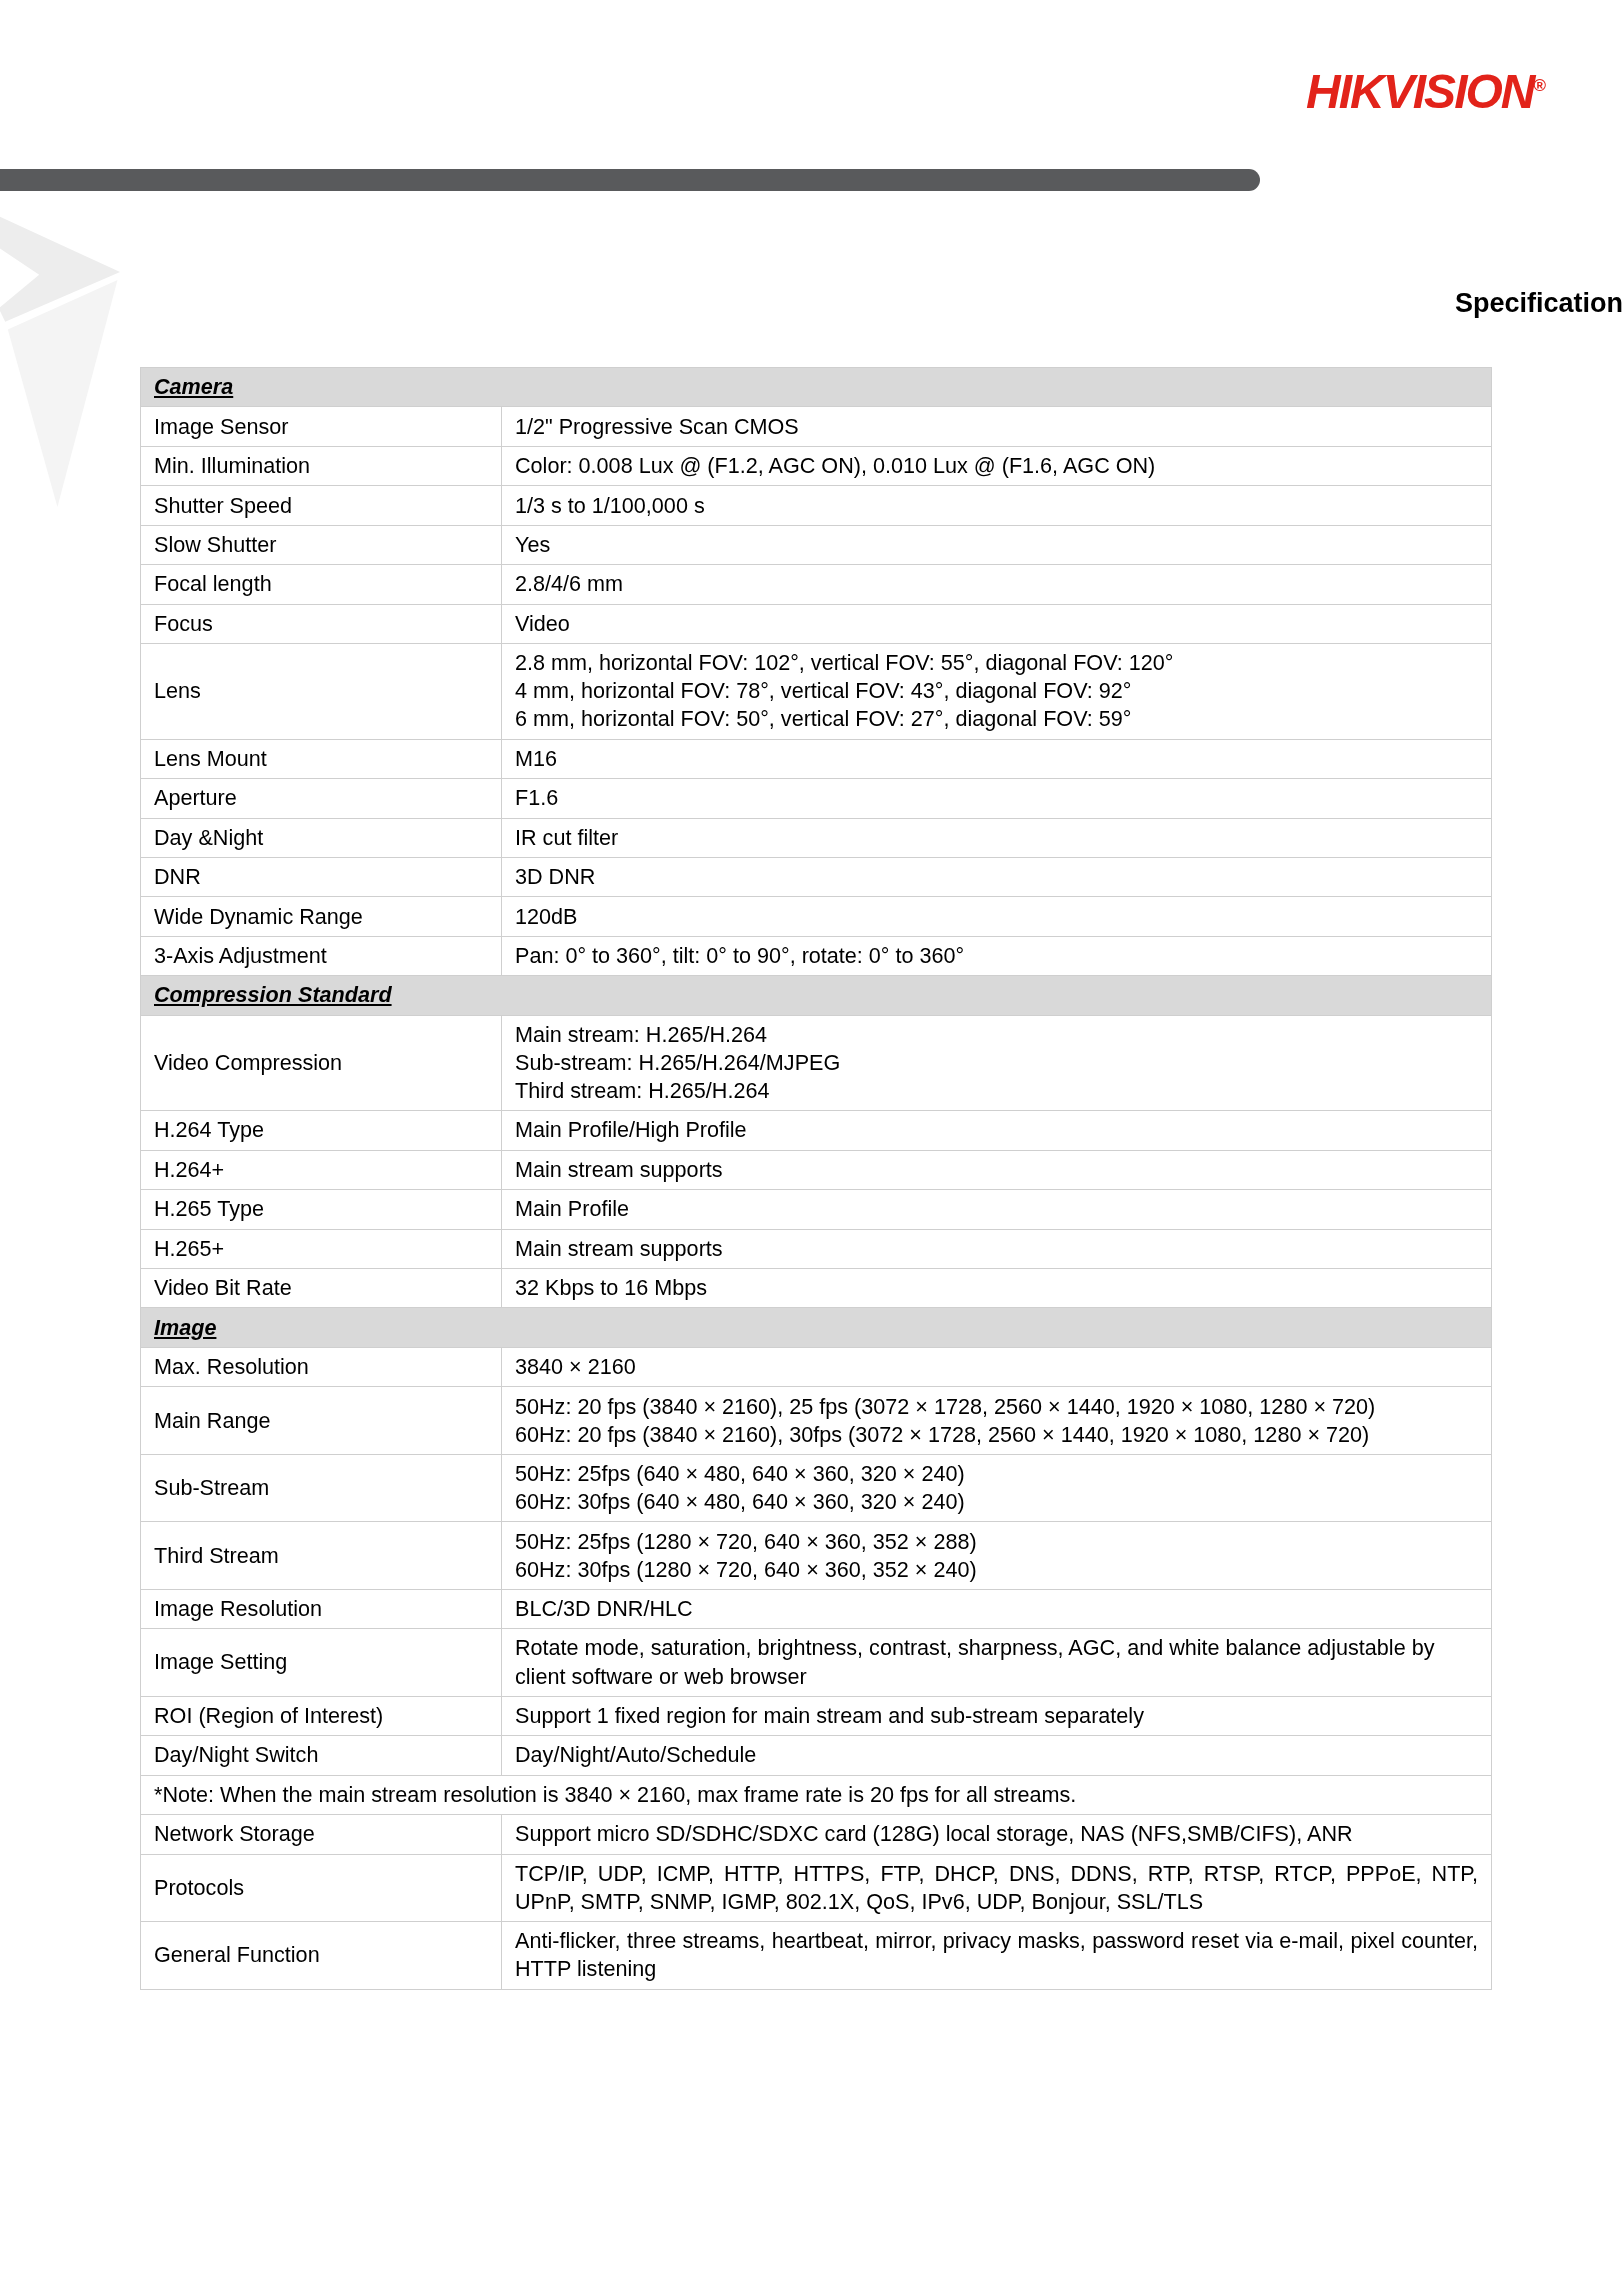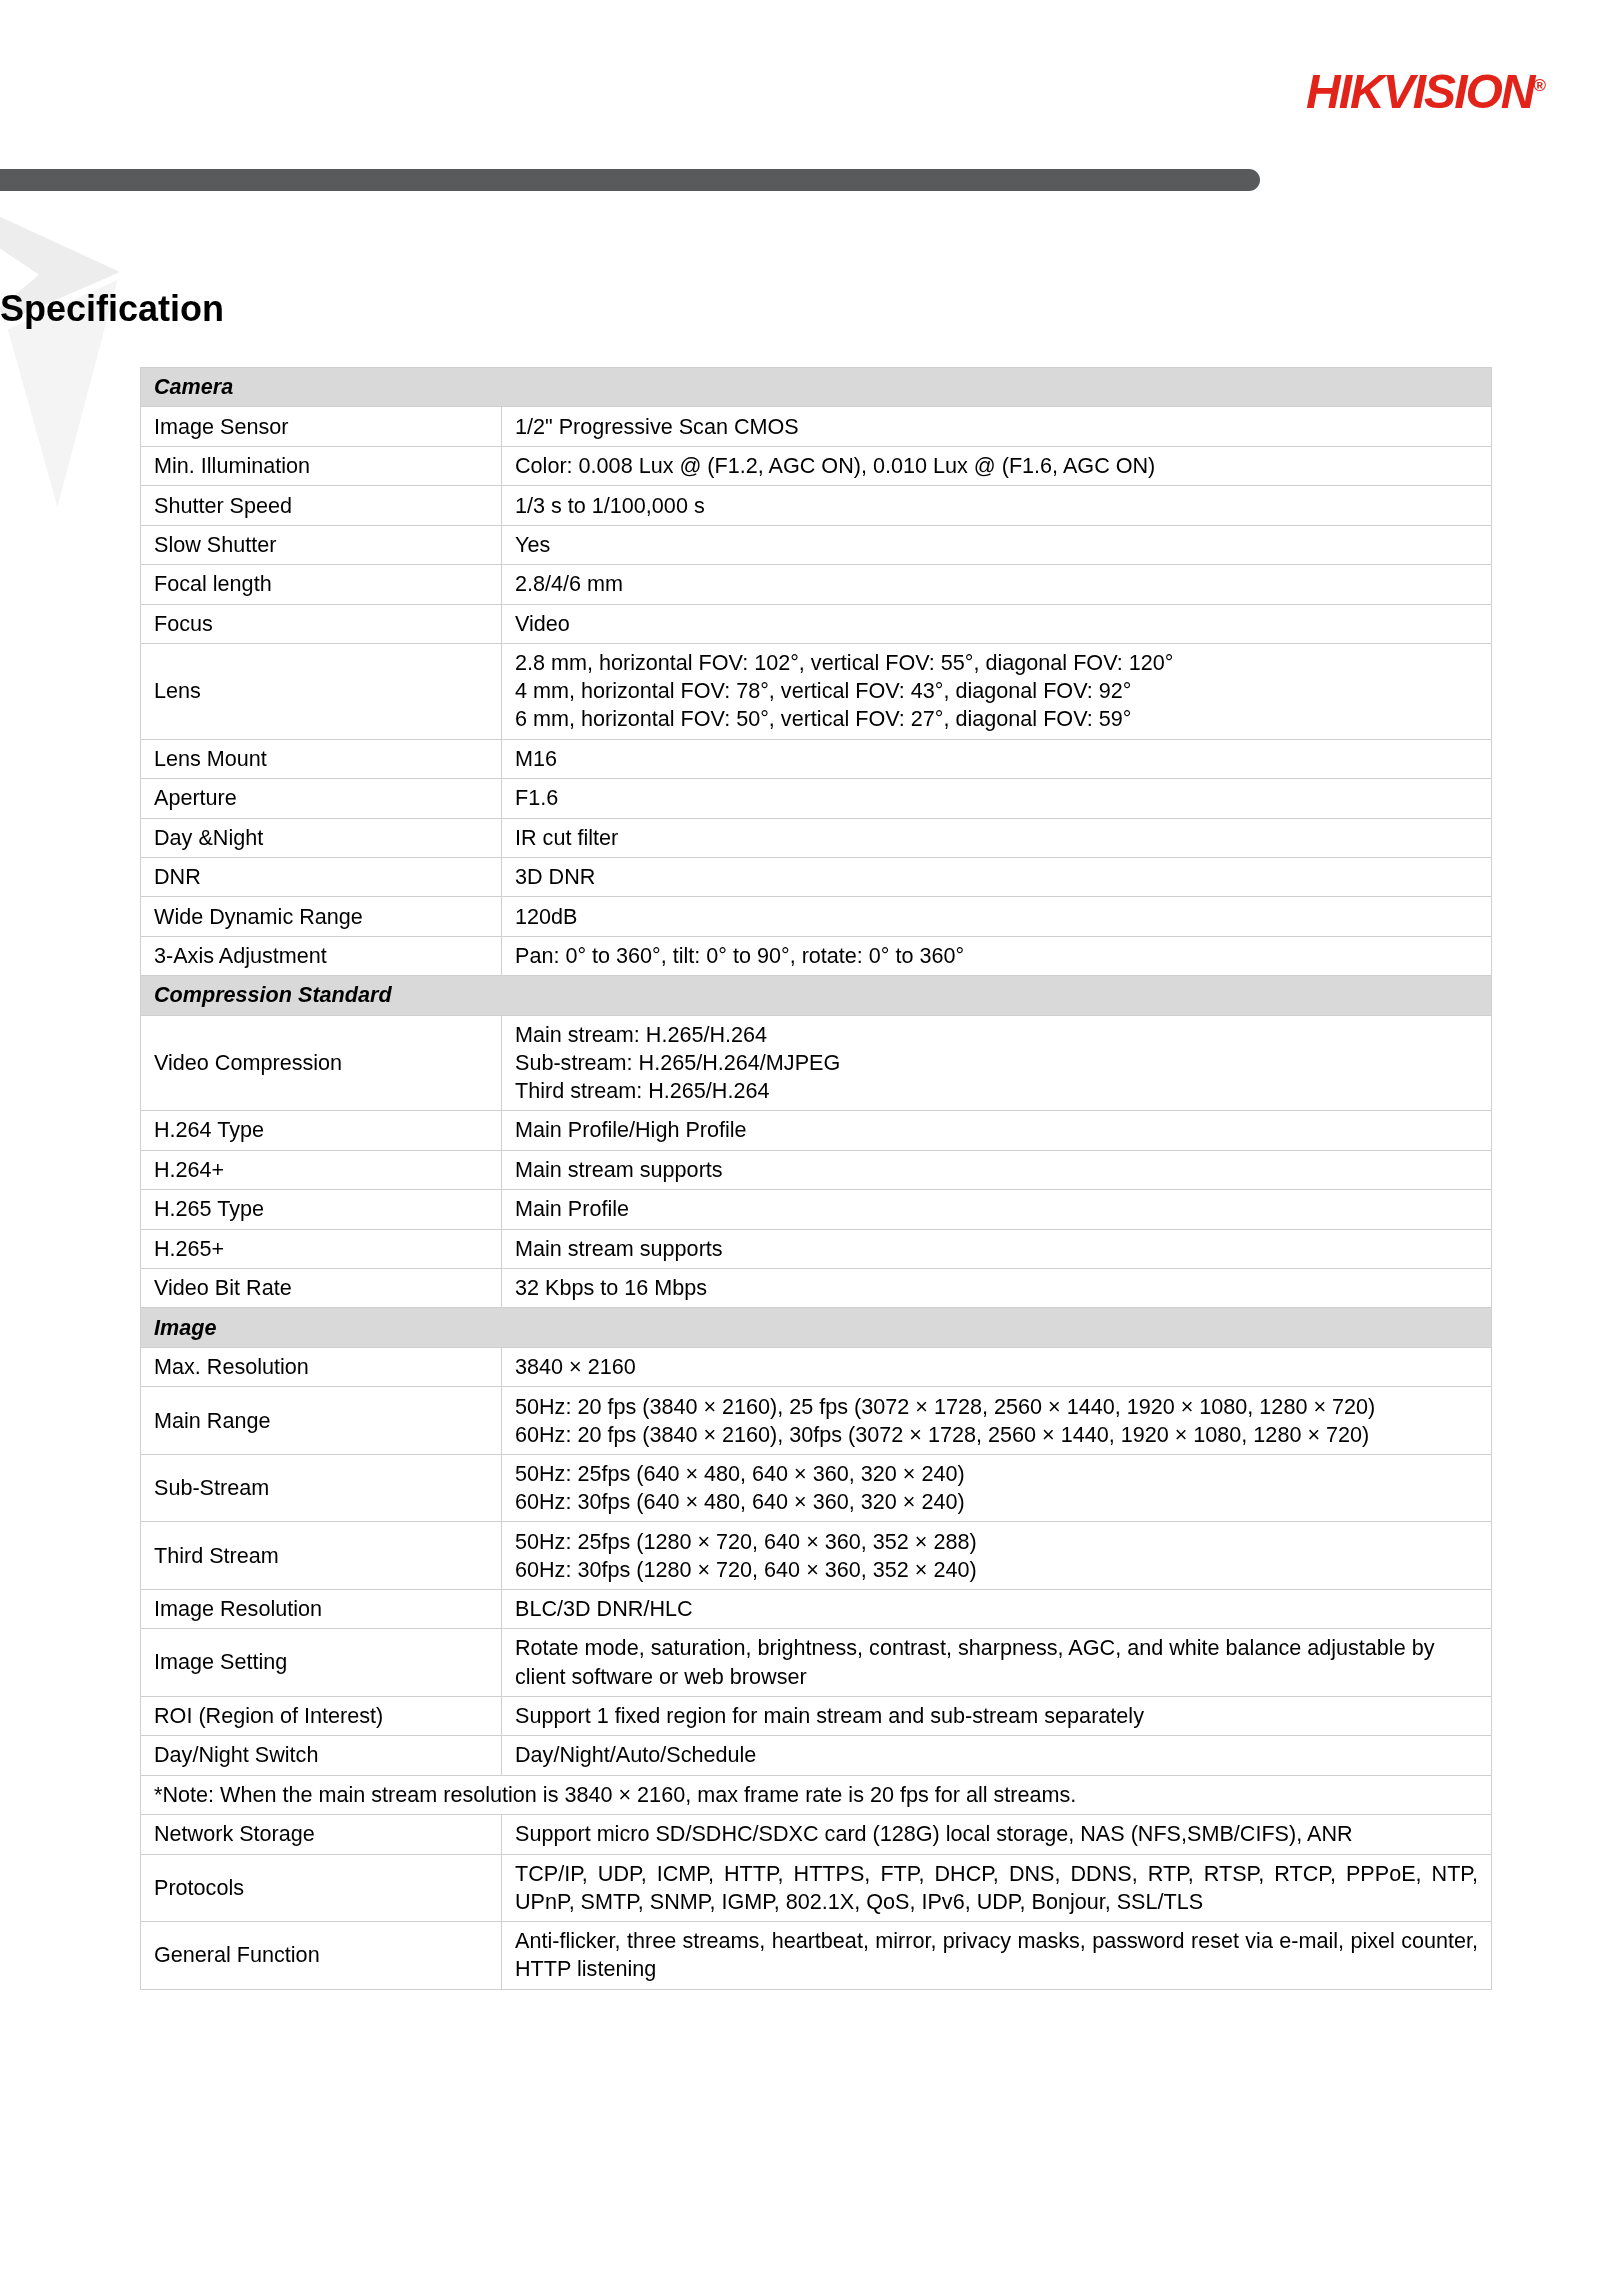--- a/index.html
+++ b/index.html
@@ -42,22 +42,22 @@
   .deco {
     position: absolute;
     top: 196px;
     left: 0;
   }
   .title {
     position: absolute;
     top: 288px;
     left: 0;
     width: 100%;
-    text-align: left;
-    font-size: 36px;
+    text-align: right;
+    font-size: 27px;
     font-weight: bold;
     margin: 0;
   }
   table.spec {
     position: absolute;
     top: 367px;
     left: 140px;
     width: 1352px;
     border-collapse: collapse;
     table-layout: fixed;
@@ -68,20 +68,21 @@
   table.spec td {
     border: 1.3px solid #cfcfcf;
     padding: 5.2px 13px;
     vertical-align: middle;
     word-wrap: break-word;
   }
   td.section {
     background: #d9d9d9;
     font-weight: bold;
     font-style: italic;
+    text-decoration: underline;
   }
   td.value, td.note { white-space: pre-line; }
   td.justify { text-align: justify; }
 </style>
 </head>
 <body>
 
 <div class="page">
 
   <div class="logo"><span>HIKVISION</span><span class="reg">®</span></div>

